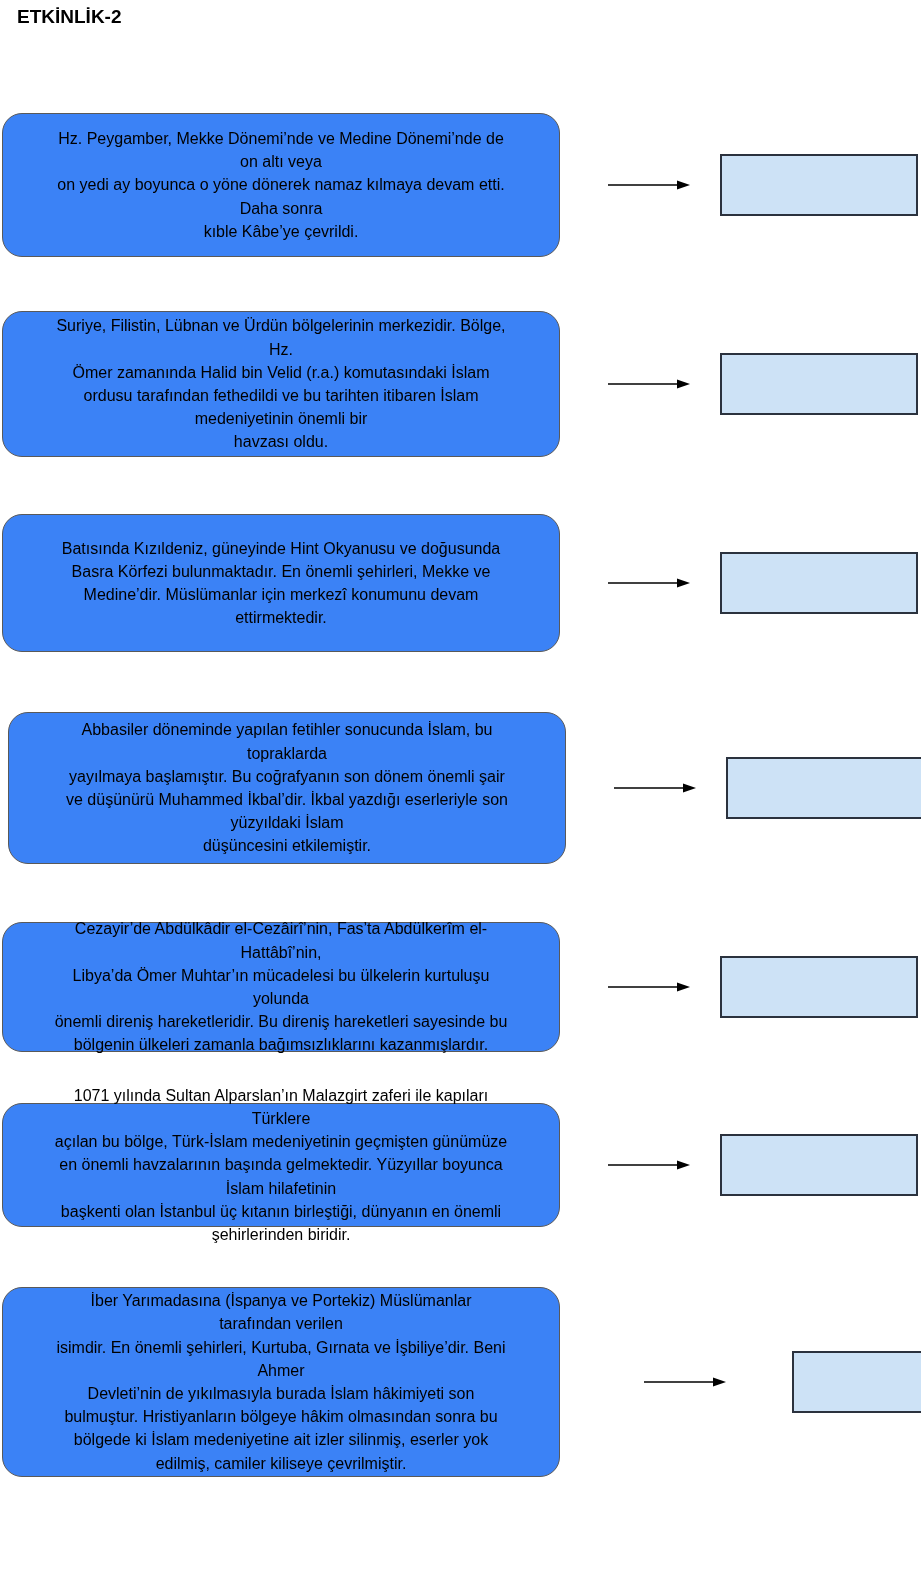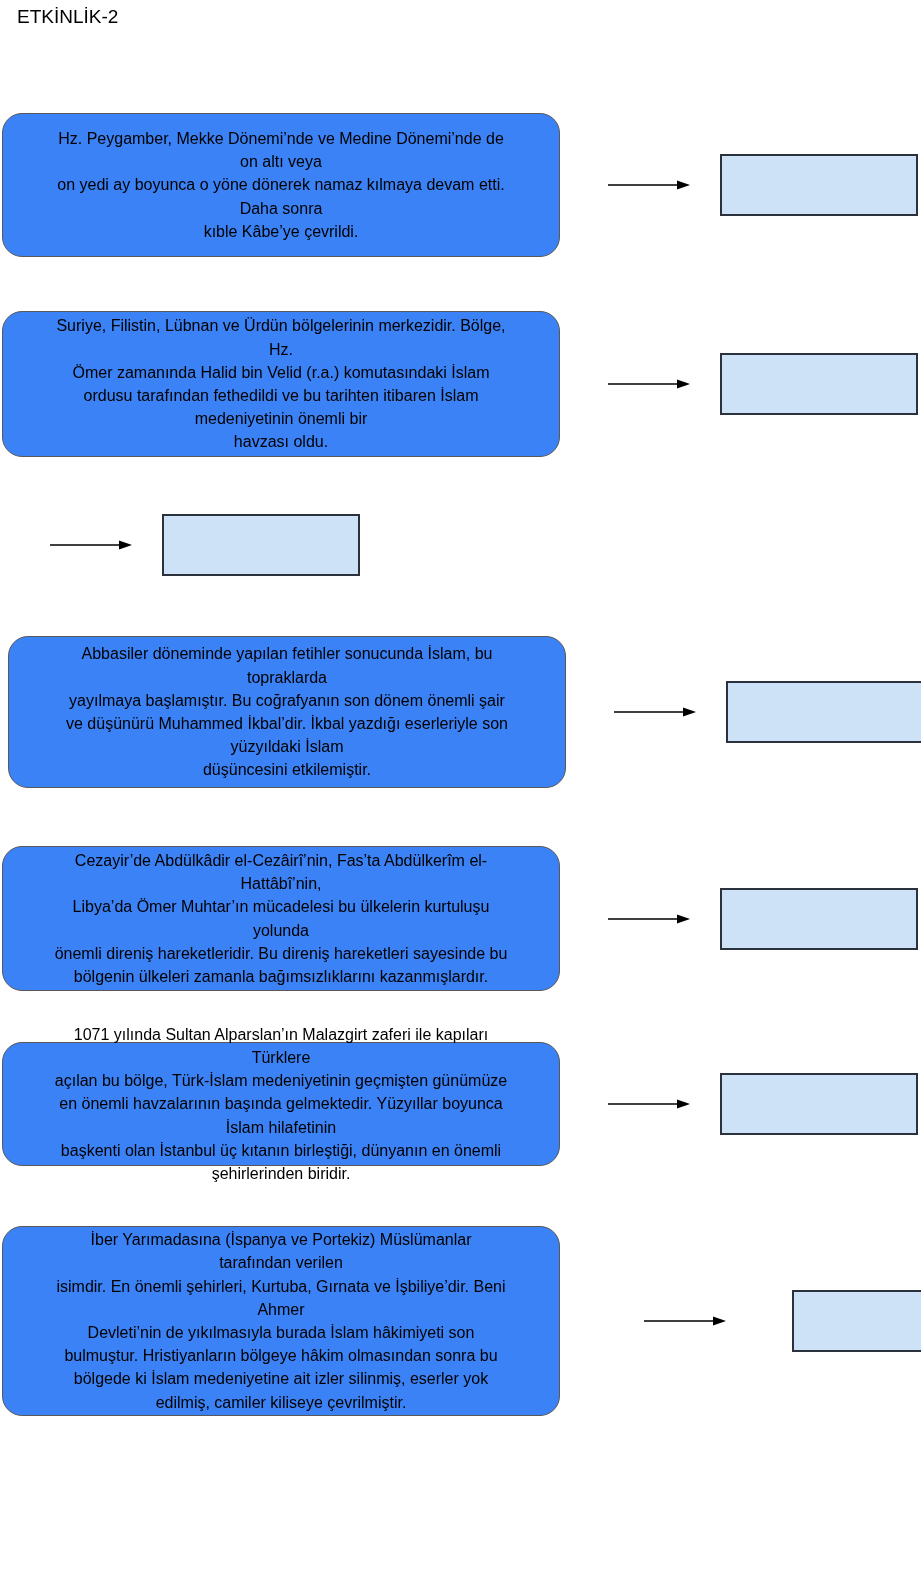--- a/index.html
+++ b/index.html
@@ -9,21 +9,21 @@
   }
   body {
     width: 921px;
     height: 1590px;
     font-family: "Liberation Sans", sans-serif;
     color: #000000;
     overflow: hidden;
   }
   .page-title {
     font-size: 19px;
-    font-weight: normal;
+    font-weight: bold;
     line-height: 24px;
     margin: 5px 0 0 17px;
   }
   .match-row {
     display: flex;
     align-items: center;
     margin-left: 2px;
   }
   .row-1 { margin-top: 84px; }
   .row-2 { margin-top: 54px; }
@@ -40,21 +40,21 @@
     border: 1px solid #595959;
     border-radius: 20px;
     display: flex;
     align-items: center;
     justify-content: center;
   }
   .h-1 { height: 144px; }
   .h-2 { height: 146px; align-items: center; }
   .h-3 { height: 138px; }
   .h-4 { height: 152px; }
-  .h-5 { height: 145px; }
+  .h-5 { height: 130px; }
   .h-6 { height: 124px; }
   .h-7 { height: 190px; }
   .clue-text {
     width: 100%;
     padding: 0 2px;
     font-size: 16px;
     line-height: 23.2px;
     text-align: center;
     white-space: pre-line;
   }
@@ -103,20 +103,26 @@
 havzası oldu.</div>
   </div>
   <svg class="arrow" width="82" height="14" viewBox="0 0 82 14">
     <line x1="0" y1="7" x2="70" y2="7" stroke="#000000" stroke-width="1.6"></line>
     <polygon points="69,2.5 82,7 69,11.5" fill="#000000"></polygon>
   </svg>
   <div class="answer-box"></div>
 </div>
 
 <div class="match-row row-3">
+  <div class="clue-card h-3">
+    <div class="clue-text">Batısında Kızıldeniz, güneyinde Hint Okyanusu ve doğusunda
+Basra Körfezi bulunmaktadır. En önemli şehirleri, Mekke ve
+Medine’dir. Müslümanlar için merkezî konumunu devam
+ettirmektedir.</div>
+  </div>
   <svg class="arrow" width="82" height="14" viewBox="0 0 82 14">
     <line x1="0" y1="7" x2="70" y2="7" stroke="#000000" stroke-width="1.6"></line>
     <polygon points="69,2.5 82,7 69,11.5" fill="#000000"></polygon>
   </svg>
   <div class="answer-box"></div>
 </div>
 
 <div class="match-row row-4">
   <div class="clue-card h-4">
     <div class="clue-text">Abbasiler döneminde yapılan fetihler sonucunda İslam, bu

